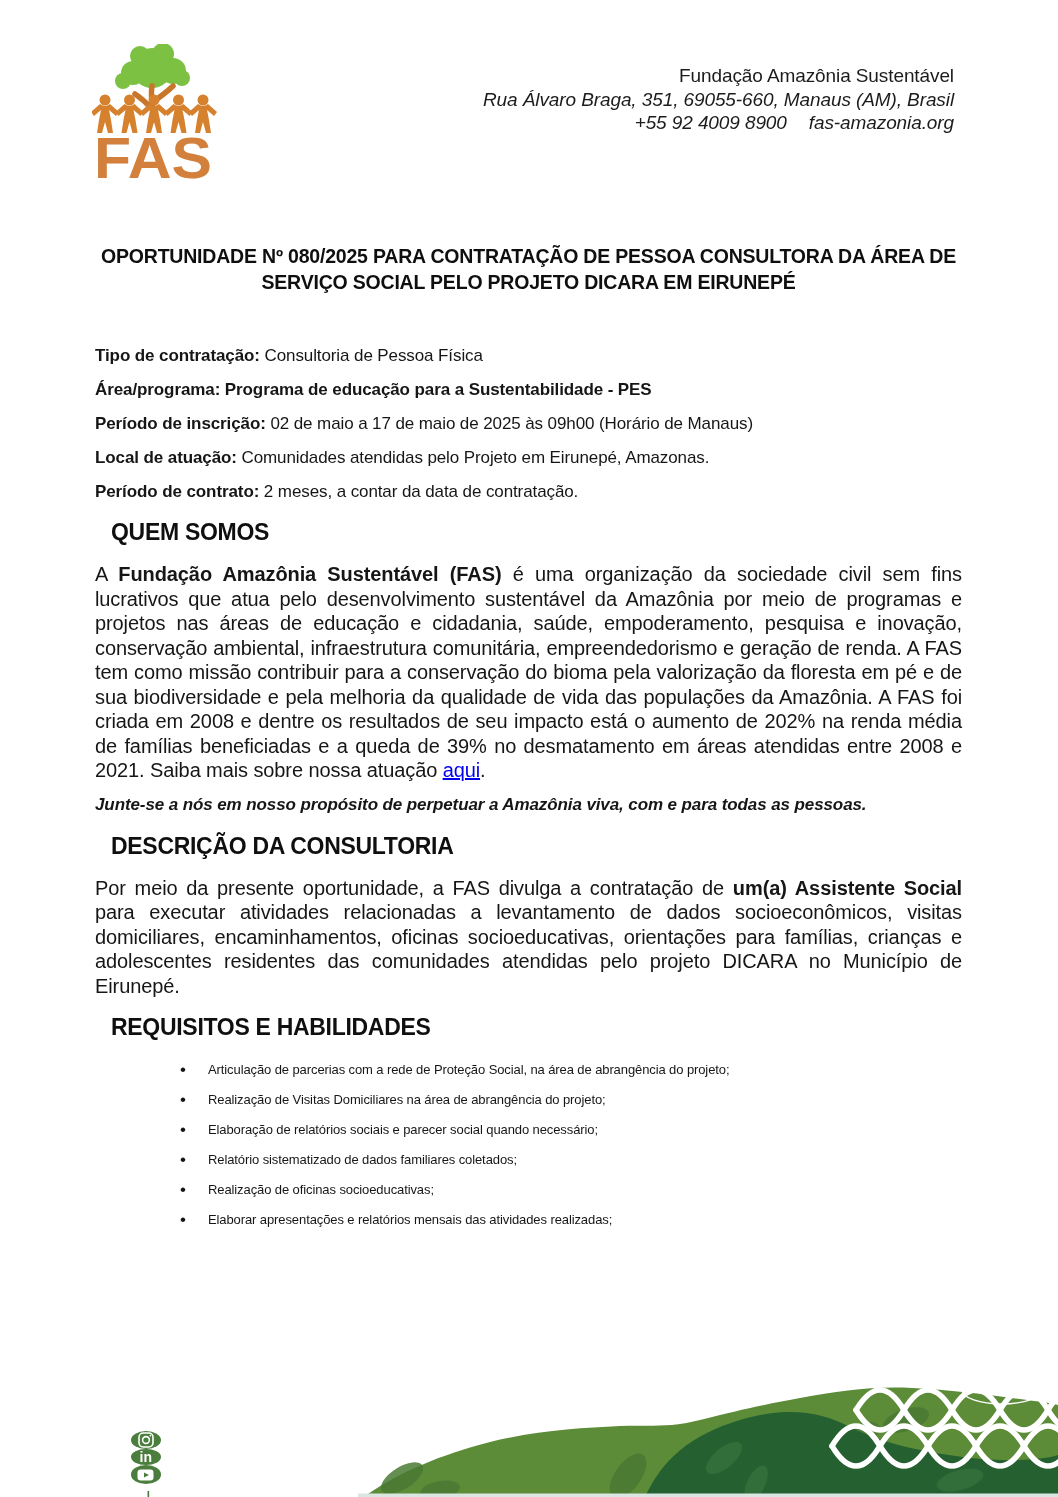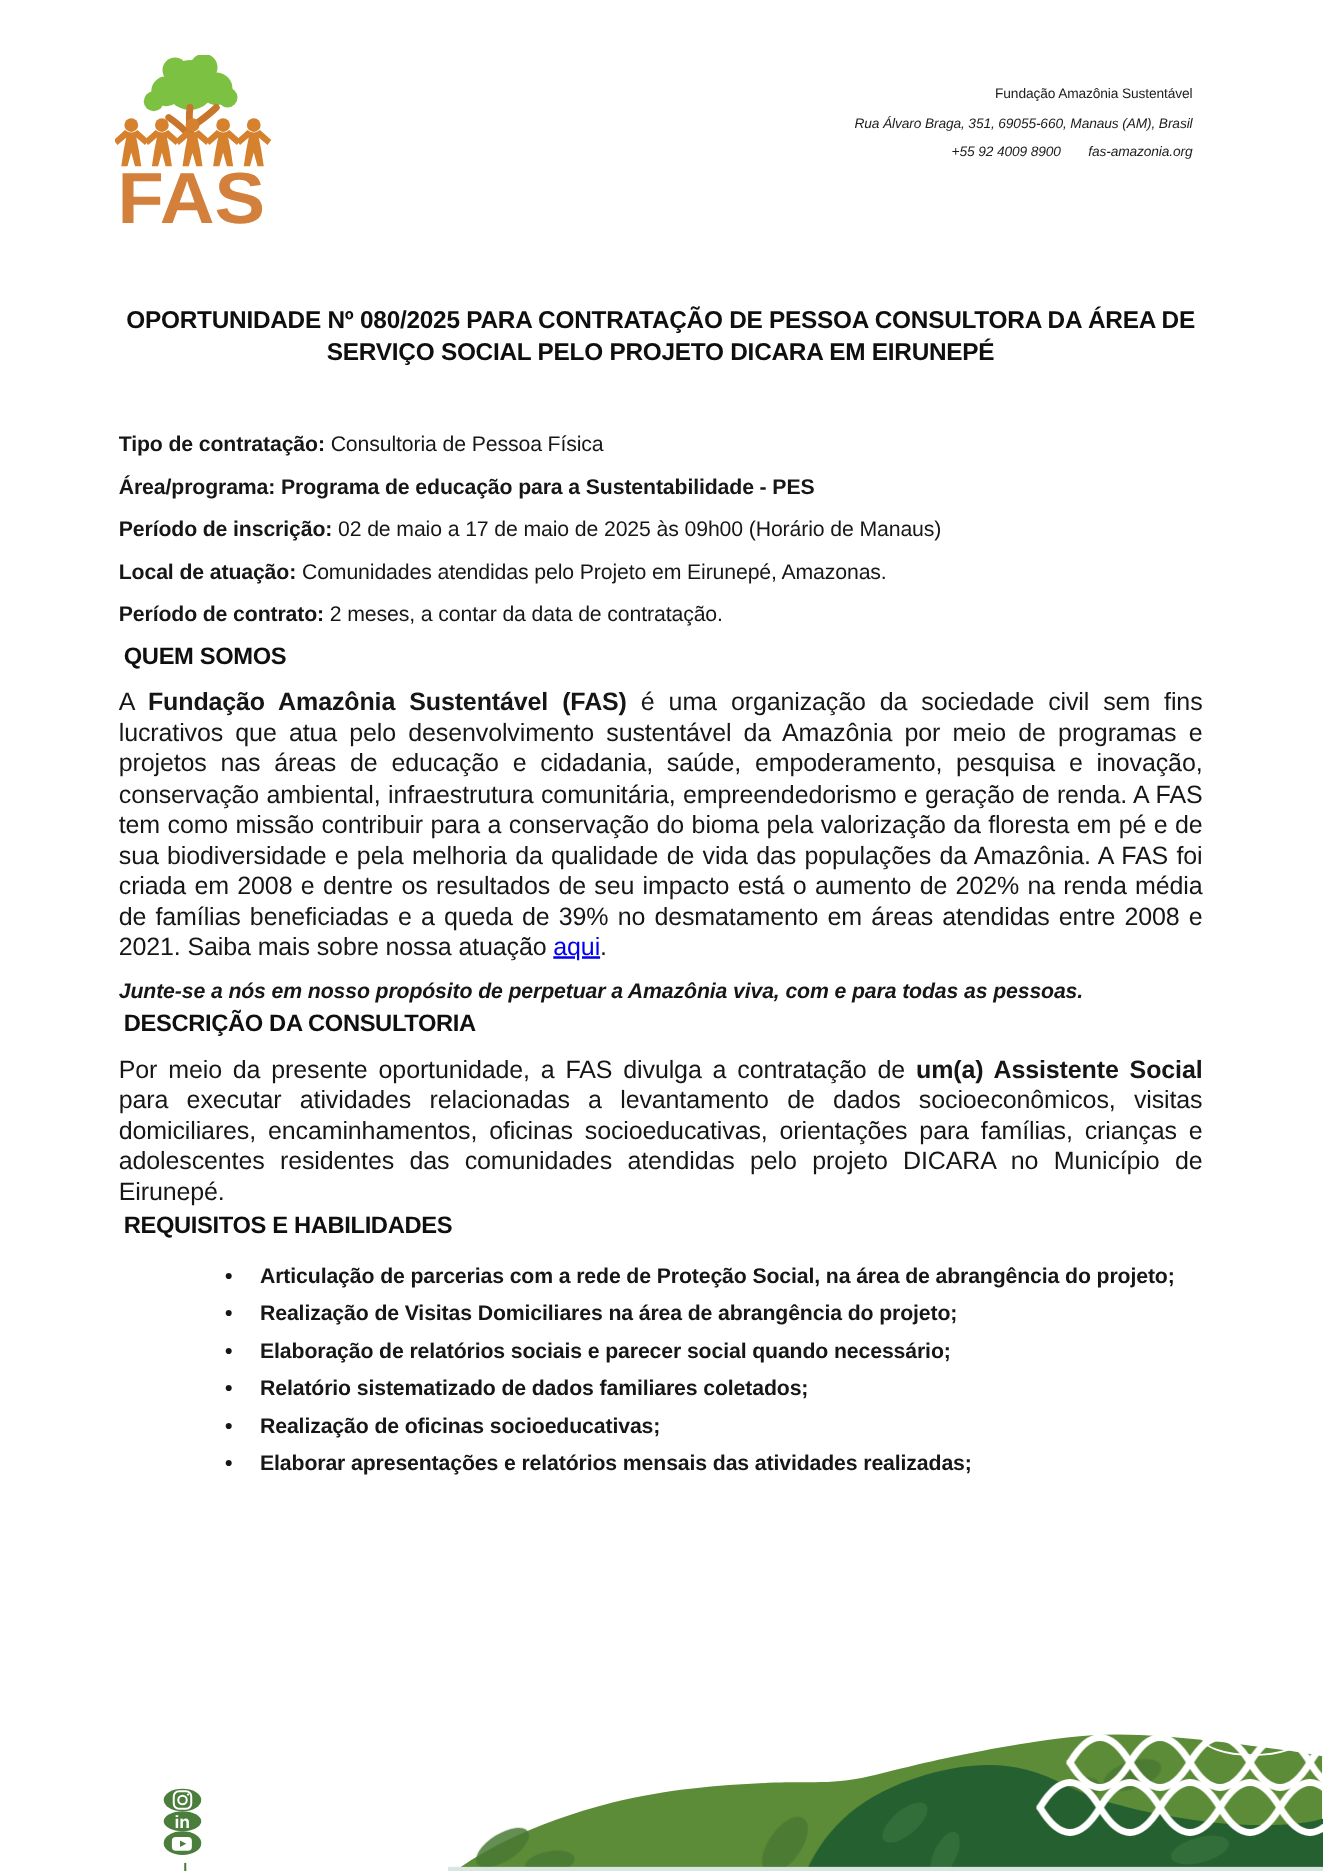--- a/index.html
+++ b/index.html
@@ -5,59 +5,59 @@
   html,body{margin:0;padding:0;background:#fff;}
   .page{
     position:relative;width:1058px;height:1497px;background:#ffffff;
     font-family:"Liberation Sans",sans-serif;color:#161616;overflow:hidden;
     margin:0 auto;
   }
   
   .logo{position:absolute;left:92px;top:44px;width:126px;height:140px;}
   .contact{
     position:absolute;top:64px;right:104px;text-align:right;
-    font-size:11px;line-height:23.5px;color:#1c1c1c;letter-spacing:-0.1px;
+    font-size:19px;line-height:23.5px;color:#1c1c1c;letter-spacing:-0.1px;
   }
   .contact .org{font-style:normal;font-weight:500;}
   .contact .it{font-style:italic;}
   .contact .gap{display:inline-block;width:22px;}
   
   .content{padding:0 96px 0 95px;}
   .doc-title{
     margin:243px auto 0 auto;max-width:900px;text-align:center;
     font-weight:bold;font-size:19.5px;line-height:26px;color:#0f0f0f;letter-spacing:-0.2px;
   }
   .doc-title span{display:block;}
   .details{margin-top:50px;}
   .detail-row{font-size:17px;line-height:22px;margin-bottom:12px;letter-spacing:-0.1px;}
   .detail-row .lbl{font-weight:bold;}
   .detail-row .val{font-weight:normal;}
   .detail-row .val.bold{font-weight:bold;}
   h2.sec{
-    font-size:19px;font-weight:bold;color:#0f0f0f;margin:4px;letter-spacing:-0.3px;
+    font-size:23px;font-weight:bold;color:#0f0f0f;margin:16px;letter-spacing:-0.3px;
   }
   .sec-quem{margin-top:48px;}
   .sec-desc{margin-top:46px;}
   .sec-req{margin-top:44px;}
   p.body-par{
     margin:13px 0 0 0;font-size:20px;line-height:24.5px;text-align:justify;
     letter-spacing:-0.1px;
   }
   p.body-par .b{font-weight:bold;}
   a.link{color:#0000EE;text-decoration:underline;cursor:pointer;}
   .callout{
     margin:10px 0 0 0;font-size:17px;line-height:24px;font-weight:bold;font-style:italic;
     letter-spacing:-0.1px;
   }
   ul.req-list{
     margin:16px 0 0 0;padding:0 0 0 85px;list-style:none;
   }
   ul.req-list li{
-    position:relative;padding-left:28px;font-size:17px;line-height:26px;
-    margin-bottom:4px;letter-spacing:-0.1px;font-weight:bold;
+    position:relative;padding-left:28px;font-size:13px;line-height:26px;
+    margin-bottom:4px;letter-spacing:-0.1px;
   }
   ul.req-list li::before{
     content:"•";position:absolute;left:0;top:0;font-size:17px;color:#161616;
   }
   
   .footer{position:absolute;left:0;bottom:0;width:1058px;height:137px;}
   .footer svg{position:absolute;left:0;top:0;}
   .social{
     position:absolute;left:86px;top:1431px;height:32px;display:flex;align-items:center;z-index:2;flex-direction:column;
   }

